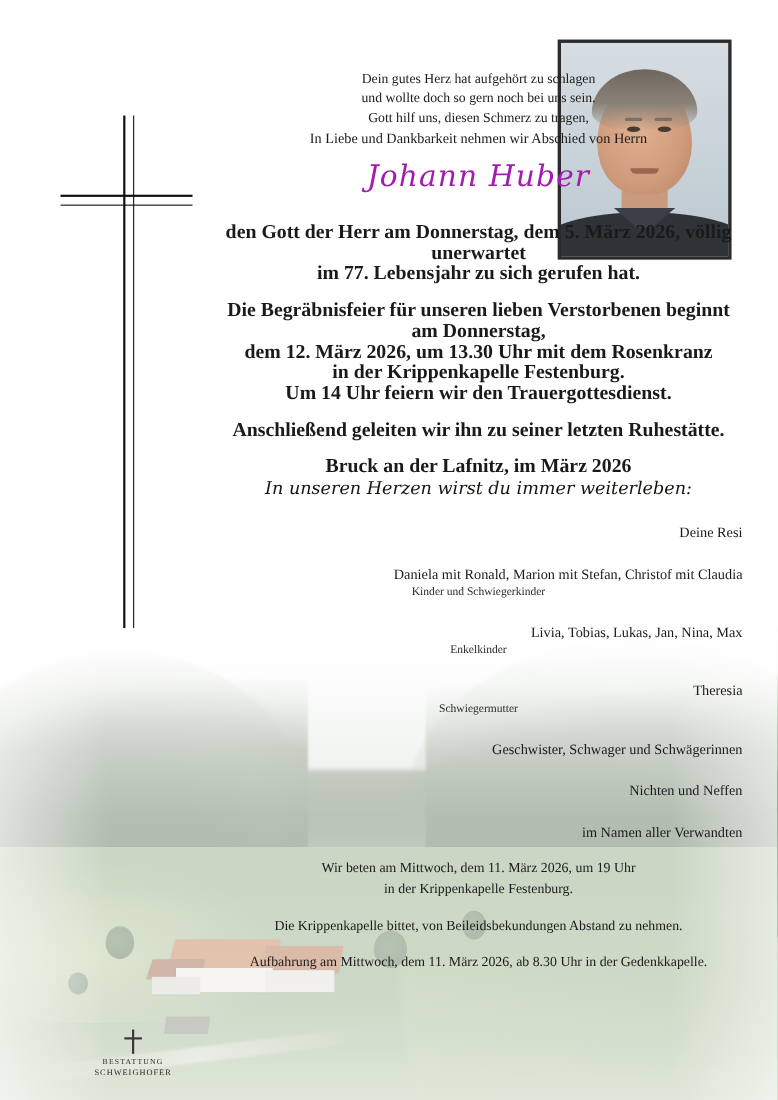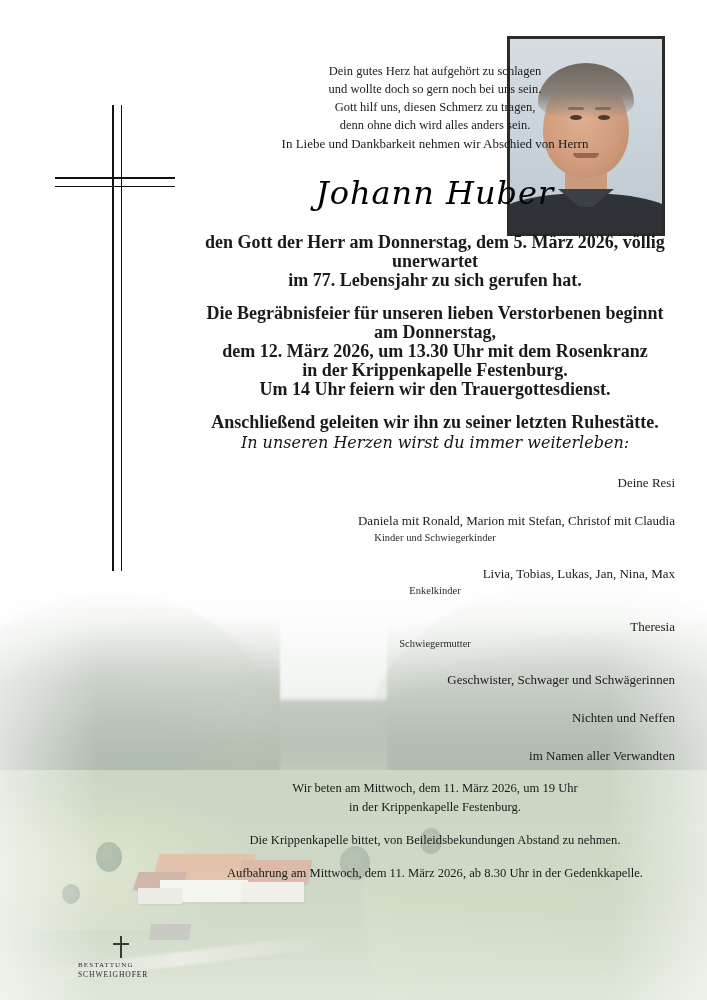--- a/index.html
+++ b/index.html
@@ -299,27 +299,26 @@
     margin-top: 62px;
     font-size: 12.5px;
     line-height: 18px;
     color: #20201f;
   }
   .intro {
     font-size: 13px;
     line-height: 19px;
   }
   .name {
-    margin-top: 14px;
     font-family: "DejaVu Serif", serif;
     font-style: italic;
-    font-size: 32px;
+    font-size: 27px;
     letter-spacing: 1px;
     line-height: 52px;
-    color: #000000;
+    color: #a21caf;
   }
   .block {
     margin-top: 14px;
     font-size: 18px;
     line-height: 19px;
     font-weight: bold;
   }
   .script-line {
     font-family: "DejaVu Serif", serif;
     font-style: italic;
@@ -343,20 +342,21 @@
     font-size: 12.6px;
     line-height: 19px;
   }
 
   
   .logo {
     position: absolute;
     left: 78px;
     bottom: 20px;
     width: 86px;
+    text-align: center;
     color: #2a2a2a;
     font-family: Liberation Serif, serif;
   }
   .logo-mark {
     width: 22px;
     height: 22px;
     margin: 0 auto 3px auto;
     position: relative;
   }
   .logo-mark .lv {
@@ -429,41 +429,41 @@
     <div class="ph-eye r"></div>
     <div class="ph-mouth"></div>
   </div>
 
   <div class="content">
 
     <div class="poem">
       <div>Dein gutes Herz hat aufgehört zu schlagen</div>
       <div>und wollte doch so gern noch bei uns sein.</div>
       <div>Gott hilf uns, diesen Schmerz zu tragen,</div>
-      <div>denn ohne dich wird alles anders sein.</div>
     </div>
 
     <div class="intro">In Liebe und Dankbarkeit nehmen wir Abschied von Herrn</div>
 
     <div class="name">Johann Huber</div>
 
     <div class="block">
       <div>den Gott der Herr am Donnerstag, dem 5. März 2026, völlig unerwartet</div>
       <div>im 77. Lebensjahr zu sich gerufen hat.</div>
     </div>
 
     <div class="block">
       <div>Die Begräbnisfeier für unseren lieben Verstorbenen beginnt am Donnerstag,</div>
       <div>dem 12. März 2026, um 13.30 Uhr mit dem Rosenkranz</div>
       <div>in der Krippenkapelle Festenburg.</div>
       <div>Um 14 Uhr feiern wir den Trauergottesdienst.</div>
     </div>
 
     <div class="block">Anschließend geleiten wir ihn zu seiner letzten Ruhestätte.</div>
 
+    <div class="block">Bruck an der Lafnitz, im März 2026</div>
 
     <div class="script-line">In unseren Herzen wirst du immer weiterleben:</div>
 
     <div>
       <div class="fam-name">Deine Resi</div>
 
       <div class="fam-name">Daniela mit Ronald, Marion mit Stefan, Christof mit Claudia</div>
       <div class="fam-role">Kinder und Schwiegerkinder</div>
 
       <div class="fam-name">Livia, Tobias, Lukas, Jan, Nina, Max</div>

